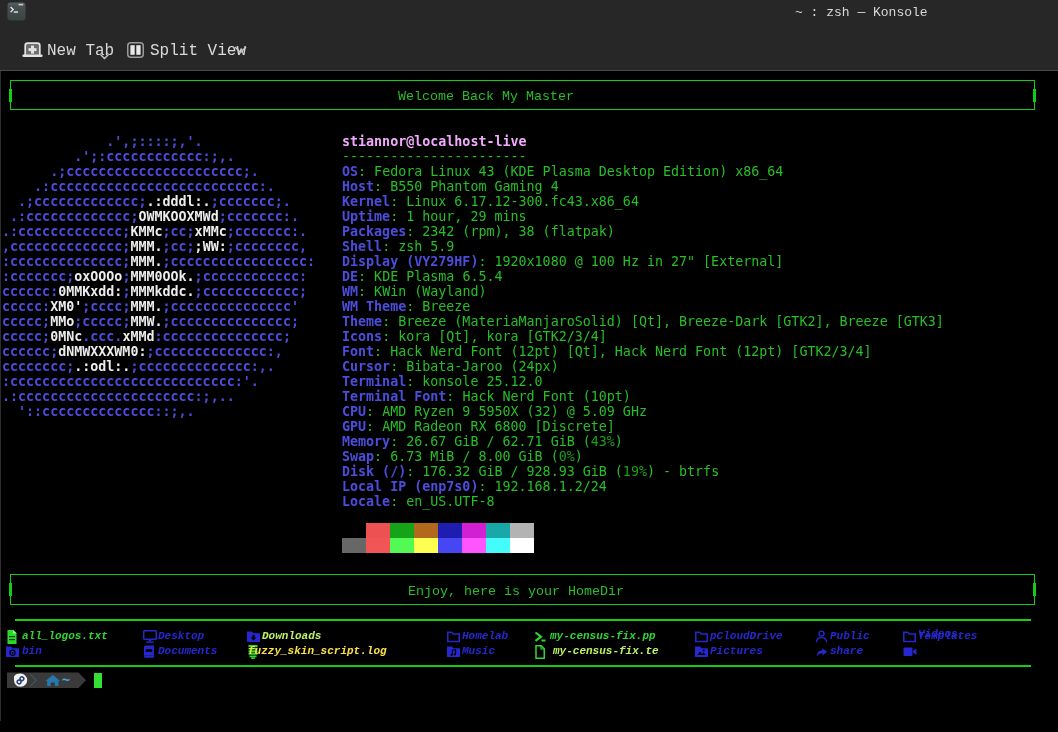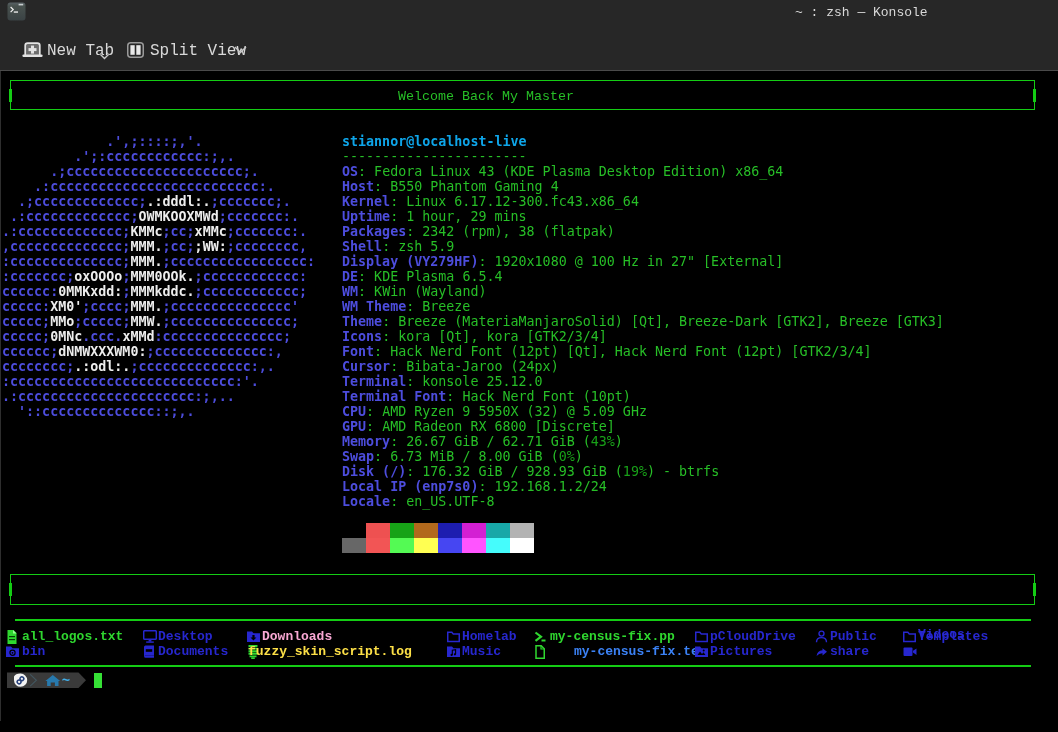--- a/index.html
+++ b/index.html
@@ -6,27 +6,27 @@
   #win { position:relative; width:1058px; height:732px;
          font-family:"Liberation Mono",monospace; }
   #hdr { position:absolute; left:0; top:0; width:1058px; height:71px;
           background:#272727; border-bottom:1px solid #4a4a4a; }
   .htx { position:absolute; color:#d9d9d9; font-size:16px; line-height:14px; white-space:pre; }
   pre  { position:absolute; font-size:13.33px; line-height:15px; white-space:pre; }
   #logo { left:2px; top:134px; color:#4d4ddd; font-weight:bold; }
   #info { left:342px; top:134px; color:#27bf27; }
   .W { color:#ededed; }
   .L { color:#4d4ddd; }
-  .G { color:#0ea5e9; }
+  .G { color:#f0abfc; }
   .P { color:#18a018; font-style:normal;margin-top:48px; }
   .box { position:absolute; left:10px; width:1025px; border:1px solid #14cc14; }
   .seg { position:absolute; width:3px; height:13px; background:#14cc14; }
   .sep { position:absolute; left:15px; width:1016px; height:2px; background:#14cc14; }
   .bt  { position:absolute; color:#27bf27; font-size:13.33px; line-height:15px; white-space:pre; }
-  .fn  { position:absolute; font-size:13px; line-height:15px; white-space:pre; }
+  .fn  { position:absolute; font-size:11px; line-height:15px; white-space:pre;font-style:italic; }
 </style></head>
 <body>
 <div id="win">
   <div id="hdr">
     <svg style="position:absolute;left:7px;top:2px" width="19" height="19" viewBox="0 0 19 19">
       <defs>
           <linearGradient id="tg" x1="0" y1="0" x2="0" y2="1">
         <stop offset="0" stop-color="#596266"></stop>
             <stop offset="0.2" stop-color="#49524f"></stop>
         <stop offset="1" stop-color="#3a4244"></stop>
@@ -121,40 +121,41 @@
 <div style="position:absolute;left:390px;top:538px;width:24px;height:15px;background:#54fa54"></div>
 <div style="position:absolute;left:414px;top:538px;width:24px;height:15px;background:#ffff52"></div>
 <div style="position:absolute;left:438px;top:538px;width:24px;height:15px;background:#4646f2"></div>
 <div style="position:absolute;left:462px;top:538px;width:24px;height:15px;background:#ff54ff"></div>
 <div style="position:absolute;left:486px;top:538px;width:24px;height:15px;background:#45fcfc"></div>
 <div style="position:absolute;left:510px;top:538px;width:24px;height:15px;background:#ffffff"></div>
 
   <div class="box" style="top:574px;height:31px"></div>
   <div class="seg" style="left:9px;top:583px"></div>
   <div class="seg" style="left:1033px;top:583px"></div>
+  <span class="bt" style="left:408px;top:584px">Enjoy, here is your HomeDir</span>
 
   <div class="sep" style="top:619px"></div>
 <svg style="position:absolute;left:6px;top:630px" width="12" height="14" viewBox="0 0 12 14">
       <path d="M1.5 0 H7.5 L10.5 3 V14 H1.5 Z" fill="#2fd72f"></path>
       <path d="M7 0 L10.5 3.5 H7 Z" fill="#9f9"></path>
       <rect x="3" y="6" width="6" height="1.2" fill="#064006"></rect>
       <rect x="3" y="9" width="6" height="1.2" fill="#064006"></rect>
     </svg>
 <b class="fn" style="left:22px;top:629px;color:#2fd72f">all_logos.txt</b>
 <svg style="position:absolute;left:143px;top:630px" width="14" height="13" viewBox="0 0 14 13">
       <rect x="0.7" y="0.7" width="12.6" height="8.6" rx="1" fill="none" stroke="#2727cf" stroke-width="1.5"></rect>
       <rect x="5.6" y="9.6" width="2.8" height="2" fill="#2727cf"></rect>
       <rect x="3.2" y="11.4" width="7.6" height="1.4" fill="#2727cf"></rect>
     </svg>
 <b class="fn" style="left:158px;top:629px;color:#2727cf">Desktop</b>
 <svg style="position:absolute;left:247px;top:630px" width="13" height="13" viewBox="0 0 13 13">
       <path d="M0 1.5 H5 L6.5 3.2 H13 V12 H0 Z" fill="#2727cf"></path>
       <path d="M5.4 5 h2.2 v2.4 h1.8 L6.5 10.6 3.5 7.4 h1.9 Z" fill="#000"></path>
     </svg>
-<b class="fn" style="left:262px;top:629px;color:#f9a8d4">Downloads</b>
+<b class="fn" style="left:262px;top:629px;color:#bef264">Downloads</b>
 <svg style="position:absolute;left:447px;top:630px" width="13" height="13" viewBox="0 0 13 13">
       <path d="M0.75 2.2 H4.8 L6.3 3.9 H12.25 V11.4 H0.75 Z" fill="none" stroke="#2727cf" stroke-width="1.5"></path>
     </svg>
 <b class="fn" style="left:462px;top:629px;color:#2727cf">Homelab</b>
 <svg style="position:absolute;left:534px;top:630px" width="12" height="13" viewBox="0 0 12 13">
       <path d="M1.5 2.5 L7 6.7 L1.5 10.9" fill="none" stroke="#2fd72f" stroke-width="2.2"></path>
       <rect x="7.5" y="9.5" width="4" height="2" fill="#2fd72f"></rect>
     </svg>
 <b class="fn" style="left:550px;top:629px;color:#2fd72f">my-census-fix.pp</b>
 <svg style="position:absolute;left:695px;top:630px" width="13" height="13" viewBox="0 0 13 13">
@@ -190,21 +191,21 @@
       <path d="M0 1.5 H5 L6.5 3.2 H13 V12 H0 Z" fill="#2727cf"></path>
       <path d="M5.3 9.9 V5.2 L8.6 4.6 V9.3" stroke="#000" stroke-width="1.1" fill="none"></path>
       <circle cx="4.6" cy="9.9" r="1.1" fill="#000"></circle>
       <circle cx="7.9" cy="9.3" r="1.1" fill="#000"></circle>
     </svg>
 <b class="fn" style="left:462px;top:644px;color:#2727cf">Music</b>
 <svg style="position:absolute;left:534px;top:645px" width="12" height="14" viewBox="0 0 12 14">
       <path d="M2 0.75 H7.2 L10.25 3.8 V13.25 H2 Z" fill="none" stroke="#2fd72f" stroke-width="1.5"></path>
       <path d="M7 1 V4 H10" fill="none" stroke="#2fd72f" stroke-width="1.2"></path>
     </svg>
-<b class="fn" style="left:574px;top:644px;color:#3b82f6">my-census-fix.te</b>
+<b class="fn" style="left:553px;top:644px;color:#bef264">my-census-fix.te</b>
 <svg style="position:absolute;left:695px;top:645px" width="13" height="13" viewBox="0 0 13 13">
       <path d="M0 1.5 H5 L6.5 3.2 H13 V12 H0 Z" fill="#2727cf"></path>
       <path d="M2.5 10 L5 6.5 L7 9 L8.5 7.2 L10.5 10 Z" fill="#000"></path>
       <circle cx="8.7" cy="5.4" r="1" fill="#000"></circle>
     </svg>
 <b class="fn" style="left:710px;top:644px;color:#2727cf">Pictures</b>
 <svg style="position:absolute;left:815px;top:645px" width="13" height="13" viewBox="0 0 13 13">
       <path d="M7.5 3.2 V5.2 Q2 5.6 1.6 11 Q4 8.2 7.5 8.3 V10.4 L12 6.8 Z" fill="#2727cf"></path>
     </svg>
 <b class="fn" style="left:830px;top:644px;color:#2727cf">share</b>

